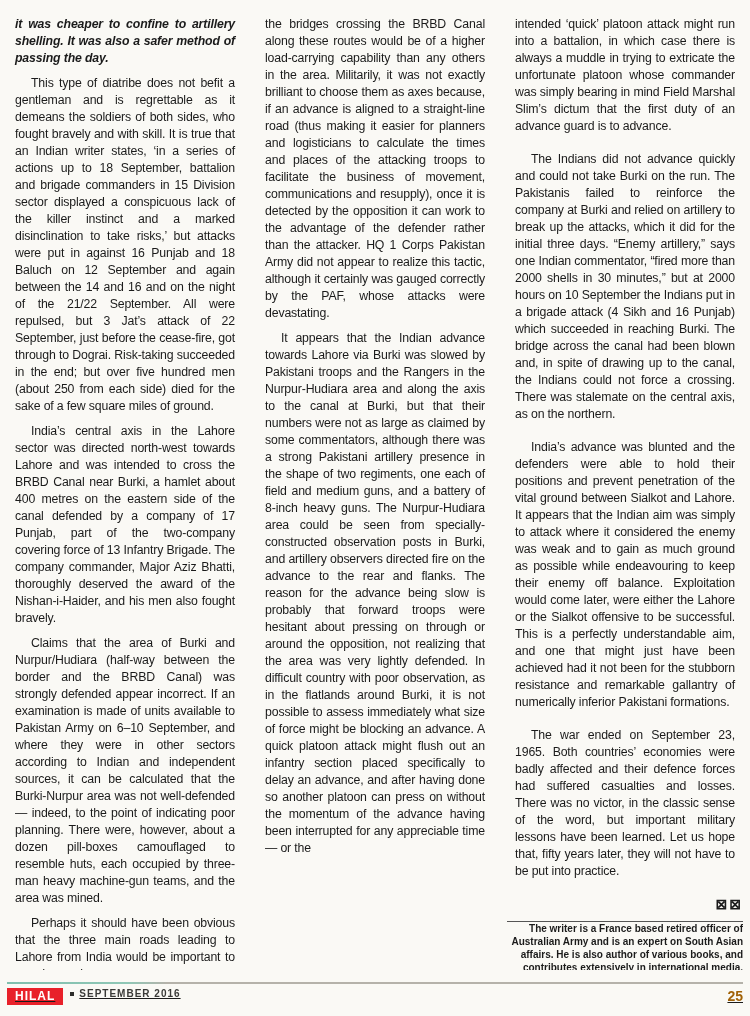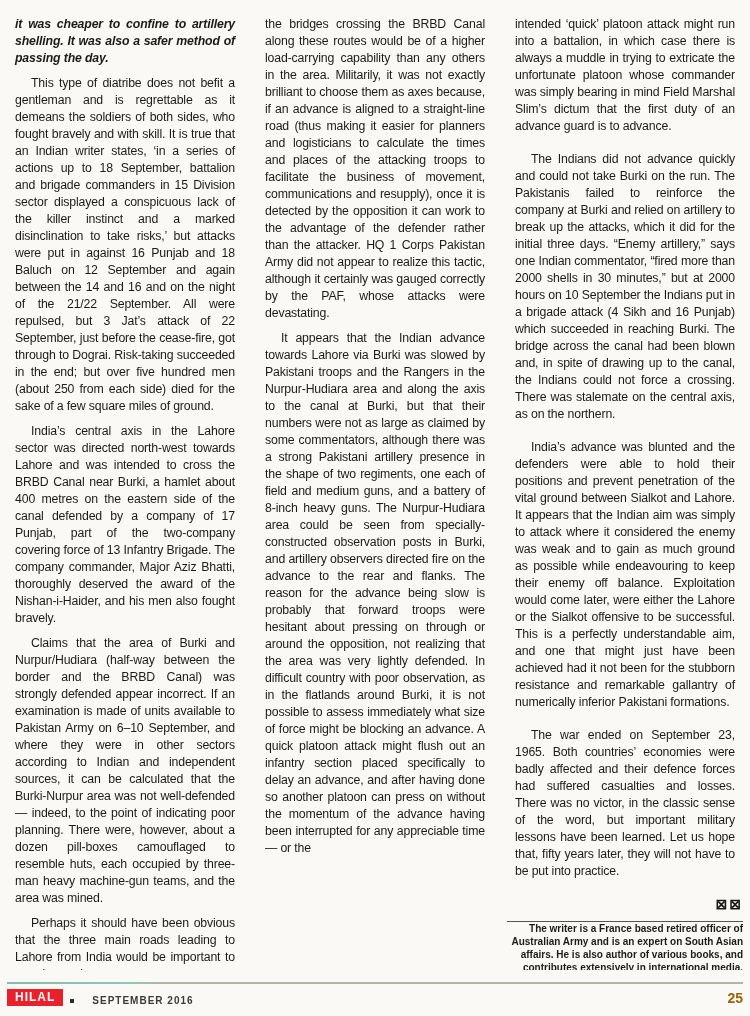--- a/index.html
+++ b/index.html
@@ -43,28 +43,28 @@
   }
   .byline-email { margin-top:1px; }
   .footer {
     position:absolute; left:7px; right:7px; bottom:10px;
     background:#faf9f5;
   }
   .footer-rule {
     height:2px; margin-bottom:4px;
     background:linear-gradient(90deg, #7fbfae 0px, #8fc7b6 120px, #b5b2aa 160px, #b5b2aa 100%);
   }
-  .footer-row { display:flex; align-items:flex-end; height:18px; }
+  .footer-row { display:flex; align-items:flex-start; height:18px;text-decoration:underline; }
   .logo-box {
     background:#e8212a; color:#ffffff;
     font-weight:bold; font-size:12px; letter-spacing:1px;
     padding:1px 8px 2px 8px;
   }
   .issue {
-    display:flex; align-items:center; gap:18px;
+    display:flex; align-items:center; gap:5px;
     margin-left:7px;
     font-size:10px; font-weight:bold; color:#3a3a38;
     letter-spacing:1px;
   }
   .issue-square { width:4px; height:4px; background:#2c2c2a; display:inline-block; }
   .pageno {
     margin-left:auto; font-size:14px; font-weight:bold; color:#a16207;
   }
 </style>
 </head>

